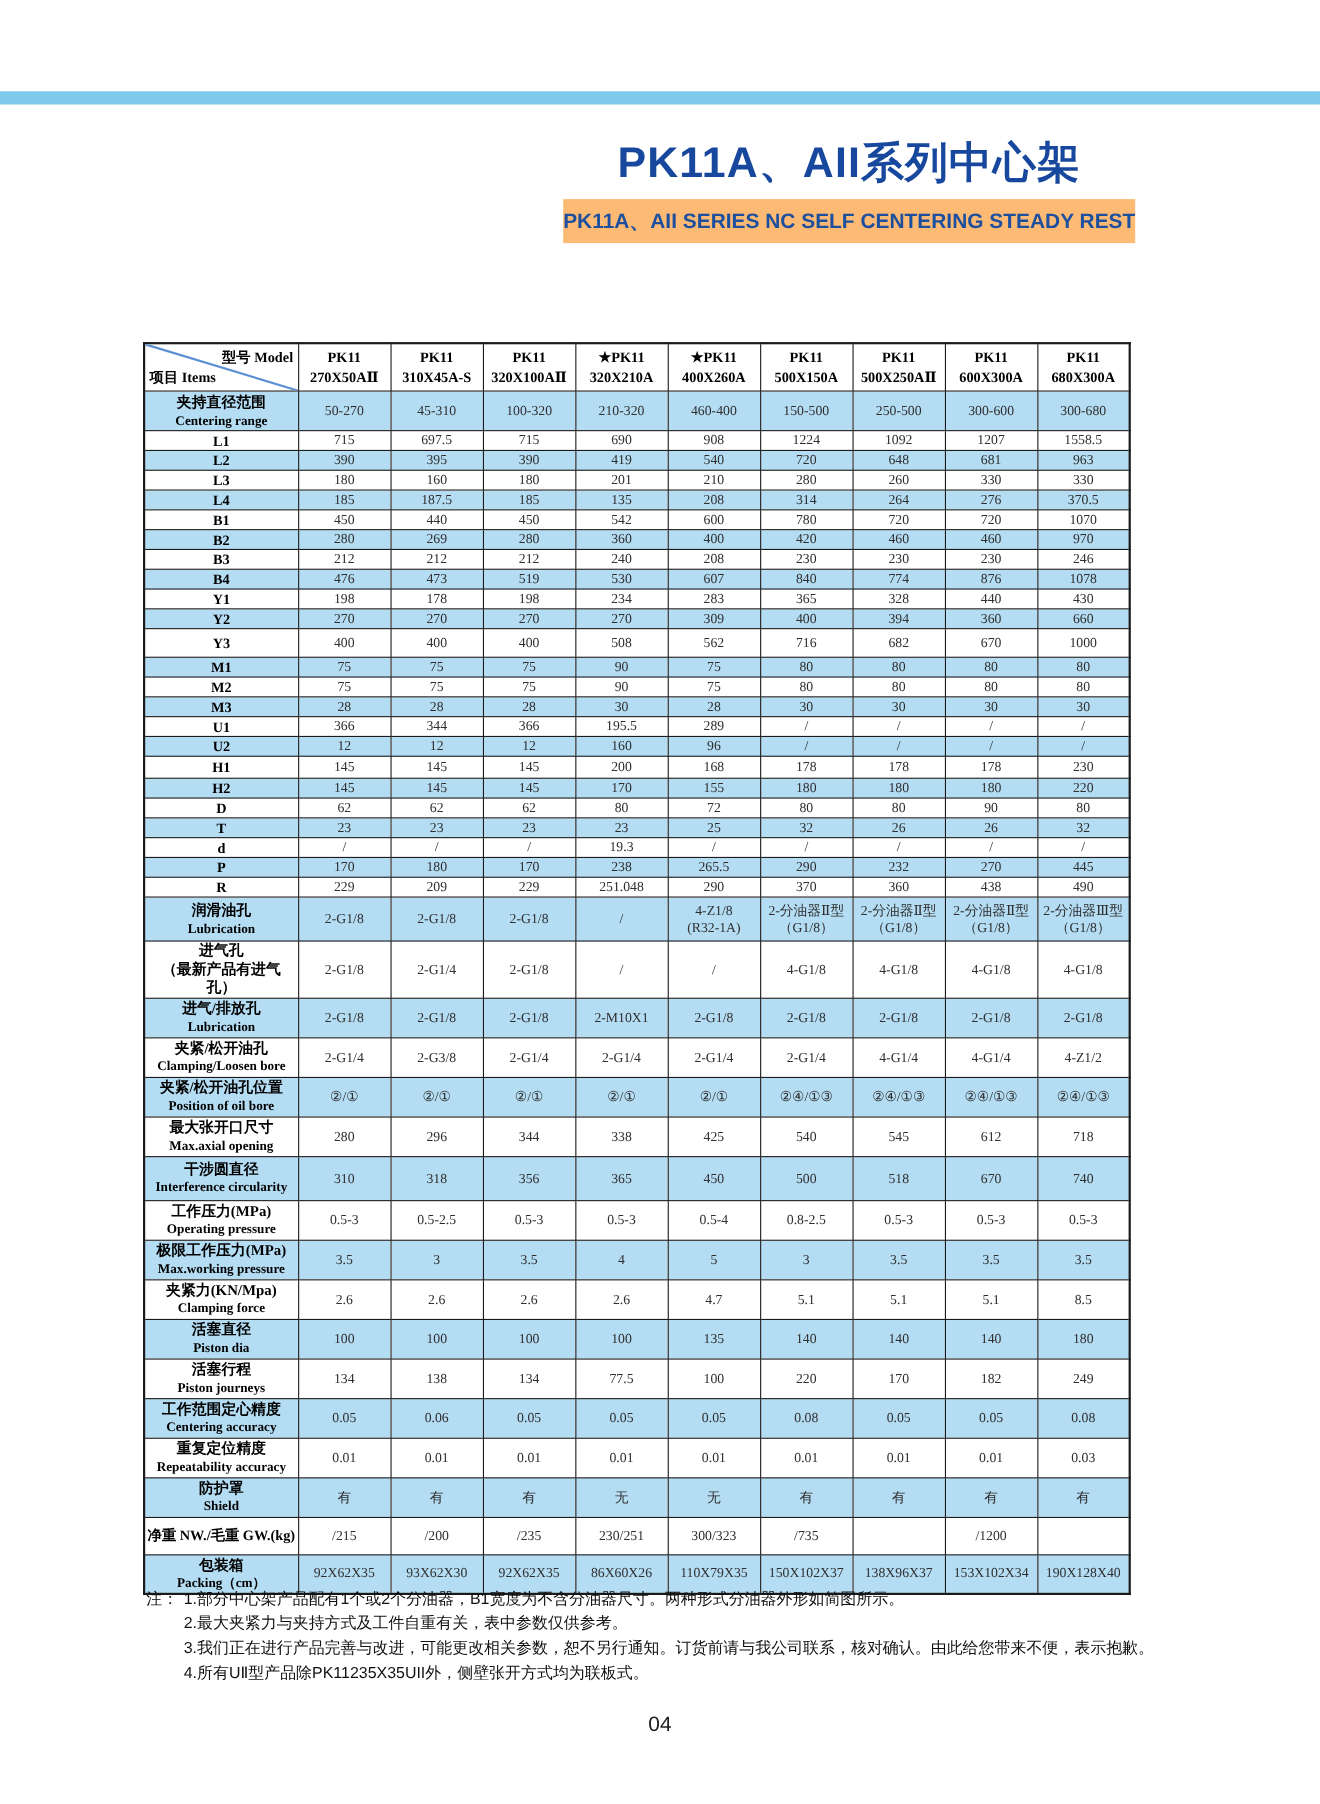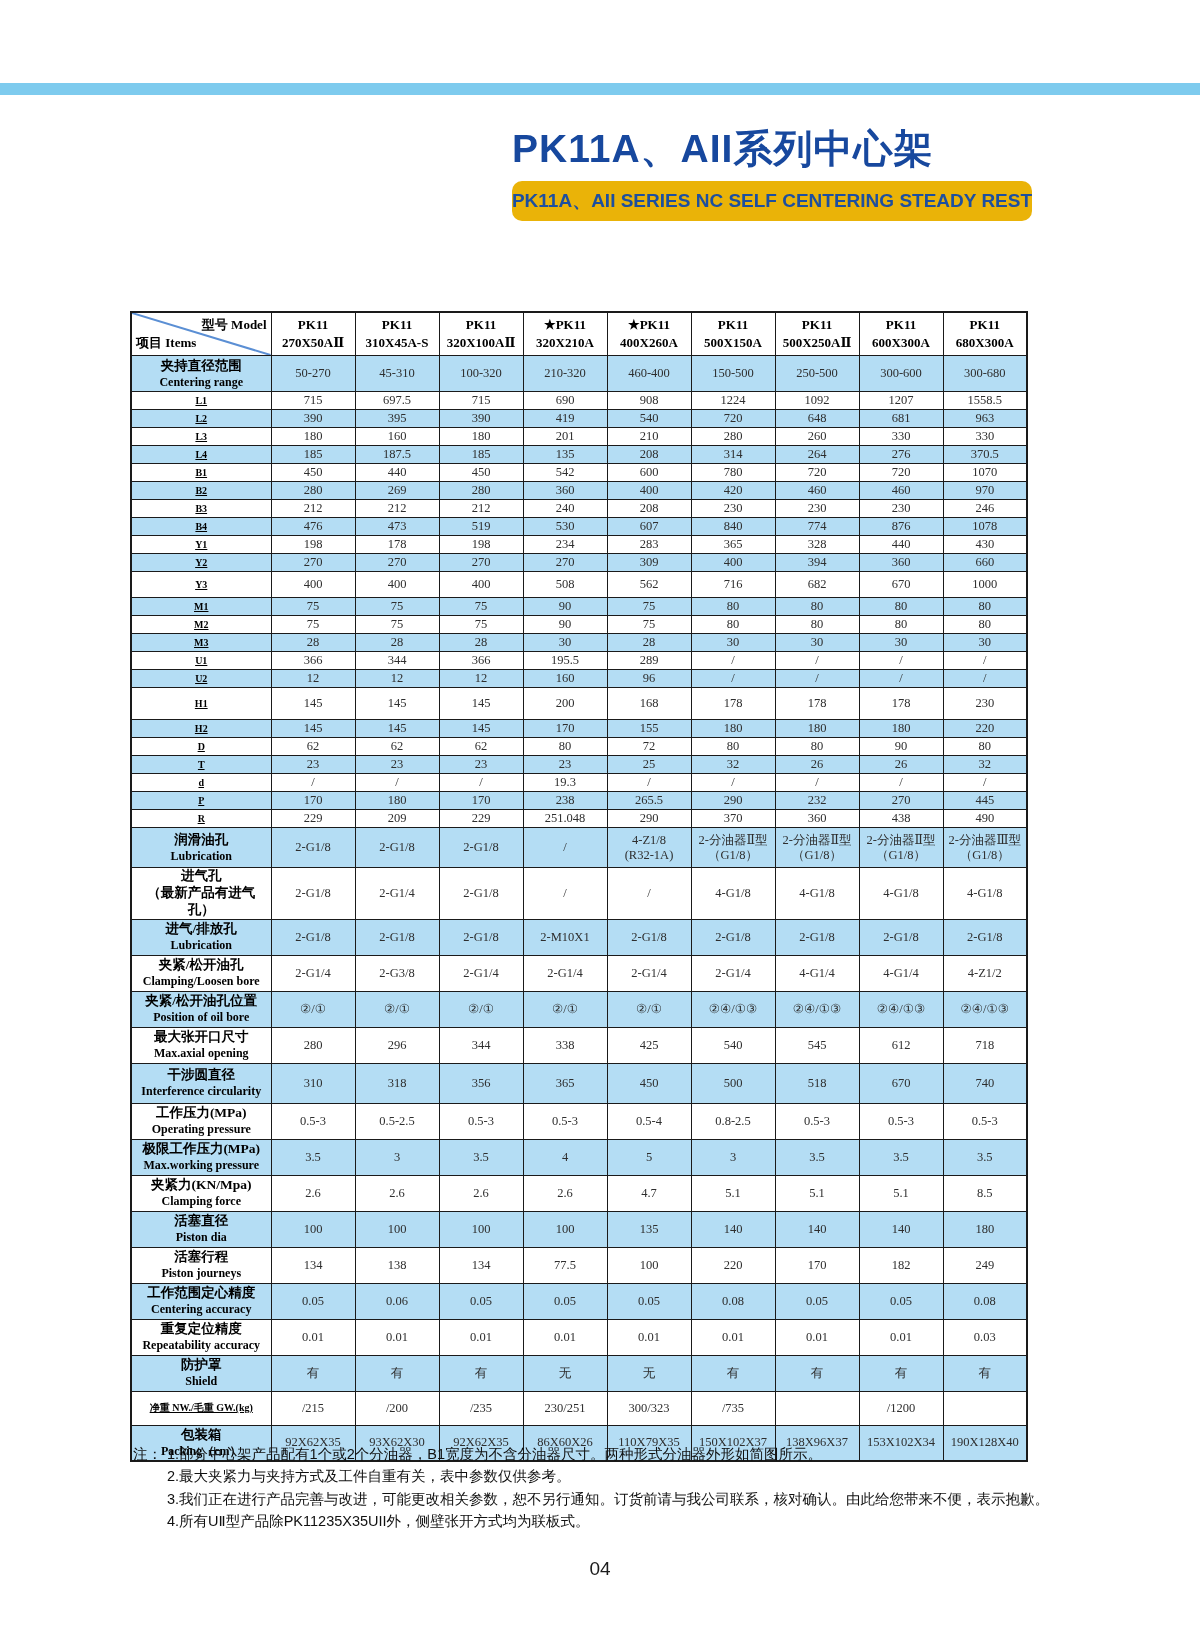--- a/index.html
+++ b/index.html
@@ -1,43 +1,43 @@
 <!DOCTYPE html>
 <html><head>
 <meta charset="utf-8">
 <style>
   html,body{margin:0;padding:0;background:#ffffff;}
   .page{position:relative;width:1200px;height:1640px;background:#ffffff;overflow:hidden;
         font-family:"Liberation Sans","DejaVu Sans",sans-serif;}
   .accent-band{position:absolute;left:0;top:83px;width:1200px;height:12px;background:#7ECBEE;}
   .title-block{position:absolute;left:512px;top:128px;width:520px;}
   .page-title{color:#17489E;font-size:39px;font-weight:bold;letter-spacing:1px;line-height:1.1;
-              font-family:"Liberation Sans","DejaVu Sans",sans-serif;}
-  .subtitle-banner{margin-top:10px;width:520px;height:40px;background:#eab308;display:flex;
-                   align-items:center;justify-content:center;border-radius:10px;}
+              font-family:"Liberation Sans","DejaVu Sans",sans-serif;text-align:center;}
+  .subtitle-banner{margin-top:10px;width:520px;height:40px;background:#fdba74;display:flex;
+                   align-items:center;justify-content:center;}
   .subtitle-banner span{color:#1d4f9f;font-size:19px;font-weight:bold;white-space:nowrap;}
   .caption-row{position:absolute;left:132px;top:279px;width:898px;display:flex;
                justify-content:space-between;align-items:flex-end;}
   .table-caption{font-size:17px;color:#1c1c1c;}
   .unit-label{font-size:17px;color:#1c1c1c;}
   .spec-table-wrap{position:absolute;left:130px;top:311px;width:900px;}
   table.spec{border-collapse:collapse;table-layout:fixed;width:898px;
              font-family:"Liberation Serif","DejaVu Serif",serif;}
   table.spec td, table.spec th{border:1px solid #1a1a1a;padding:0 2px;text-align:center;
              vertical-align:middle;overflow:hidden;}
   table.spec{border:2px solid #1a1a1a;}
   col.c-label{width:140px;}
   tr.shaded td, tr.shaded th{background:#B4DDF4;}
   th.corner{position:relative;height:42px;padding:0;}
   .corner-top{position:absolute;right:4px;top:3px;font-size:13px;font-weight:bold;color:#000;}
   .corner-bottom{position:absolute;left:4px;bottom:3px;font-size:13px;font-weight:bold;color:#000;}
   svg.diag{position:absolute;left:0;top:0;width:100%;height:100%;}
   th.colhead{font-weight:bold;color:#000;font-size:13px;line-height:1.35;}
   th.rowlabel{font-weight:bold;color:#000;}
-  .lbl-single{font-size:10px;text-decoration:underline;}
+  .lbl-single{font-size:13px;}
   .lbl-zh{font-size:13.5px;line-height:1.25;}
   .lbl-en{font-size:12px;line-height:1.2;}
   td.val{font-size:12.5px;color:#2e2e2e;line-height:1.2;}
   .notes{position:absolute;left:133px;top:1443px;width:920px;font-size:14.5px;color:#101010;
          line-height:1.55;}
   .notes .prefix{position:absolute;left:0;top:0;}
   .notes .items{padding-left:34px;}
   .page-number{position:absolute;left:0;top:1558px;width:1200px;text-align:center;
                font-size:19px;color:#1c1c1c;}
 </style>
@@ -656,21 +656,21 @@
             <td class="val">
               <div>/</div>
             </td>
             <td class="val">
               <div>/</div>
             </td>
             <td class="val">
               <div>/</div>
             </td>
           </tr>
-          <tr style="height: 32px;">
+          <tr style="height: 20px;">
             <th class="rowlabel">
               <div class="lbl-single">H1</div>
             </th>
             <td class="val">
               <div>145</div>
             </td>
             <td class="val">
               <div>145</div>
             </td>
             <td class="val">

